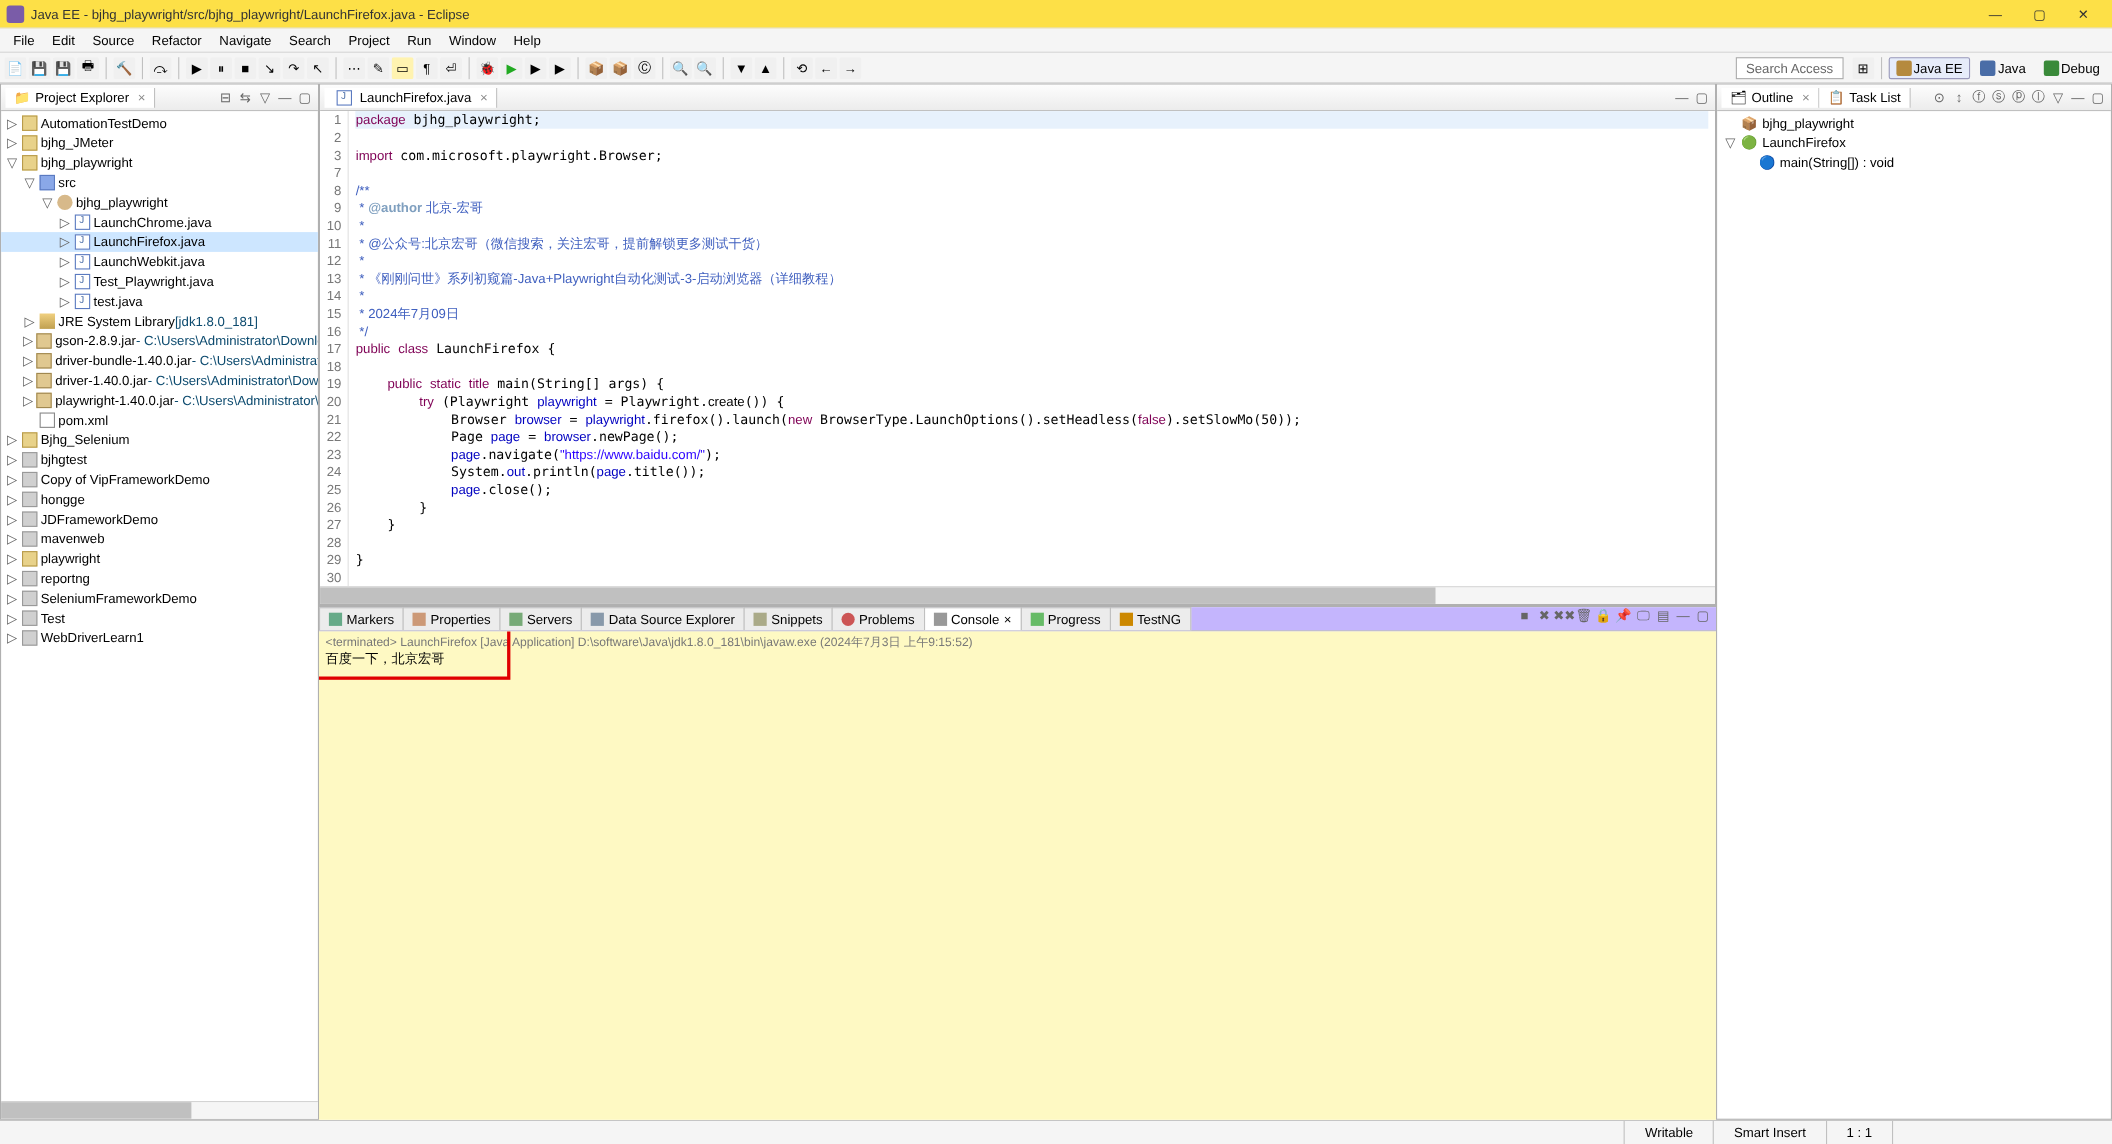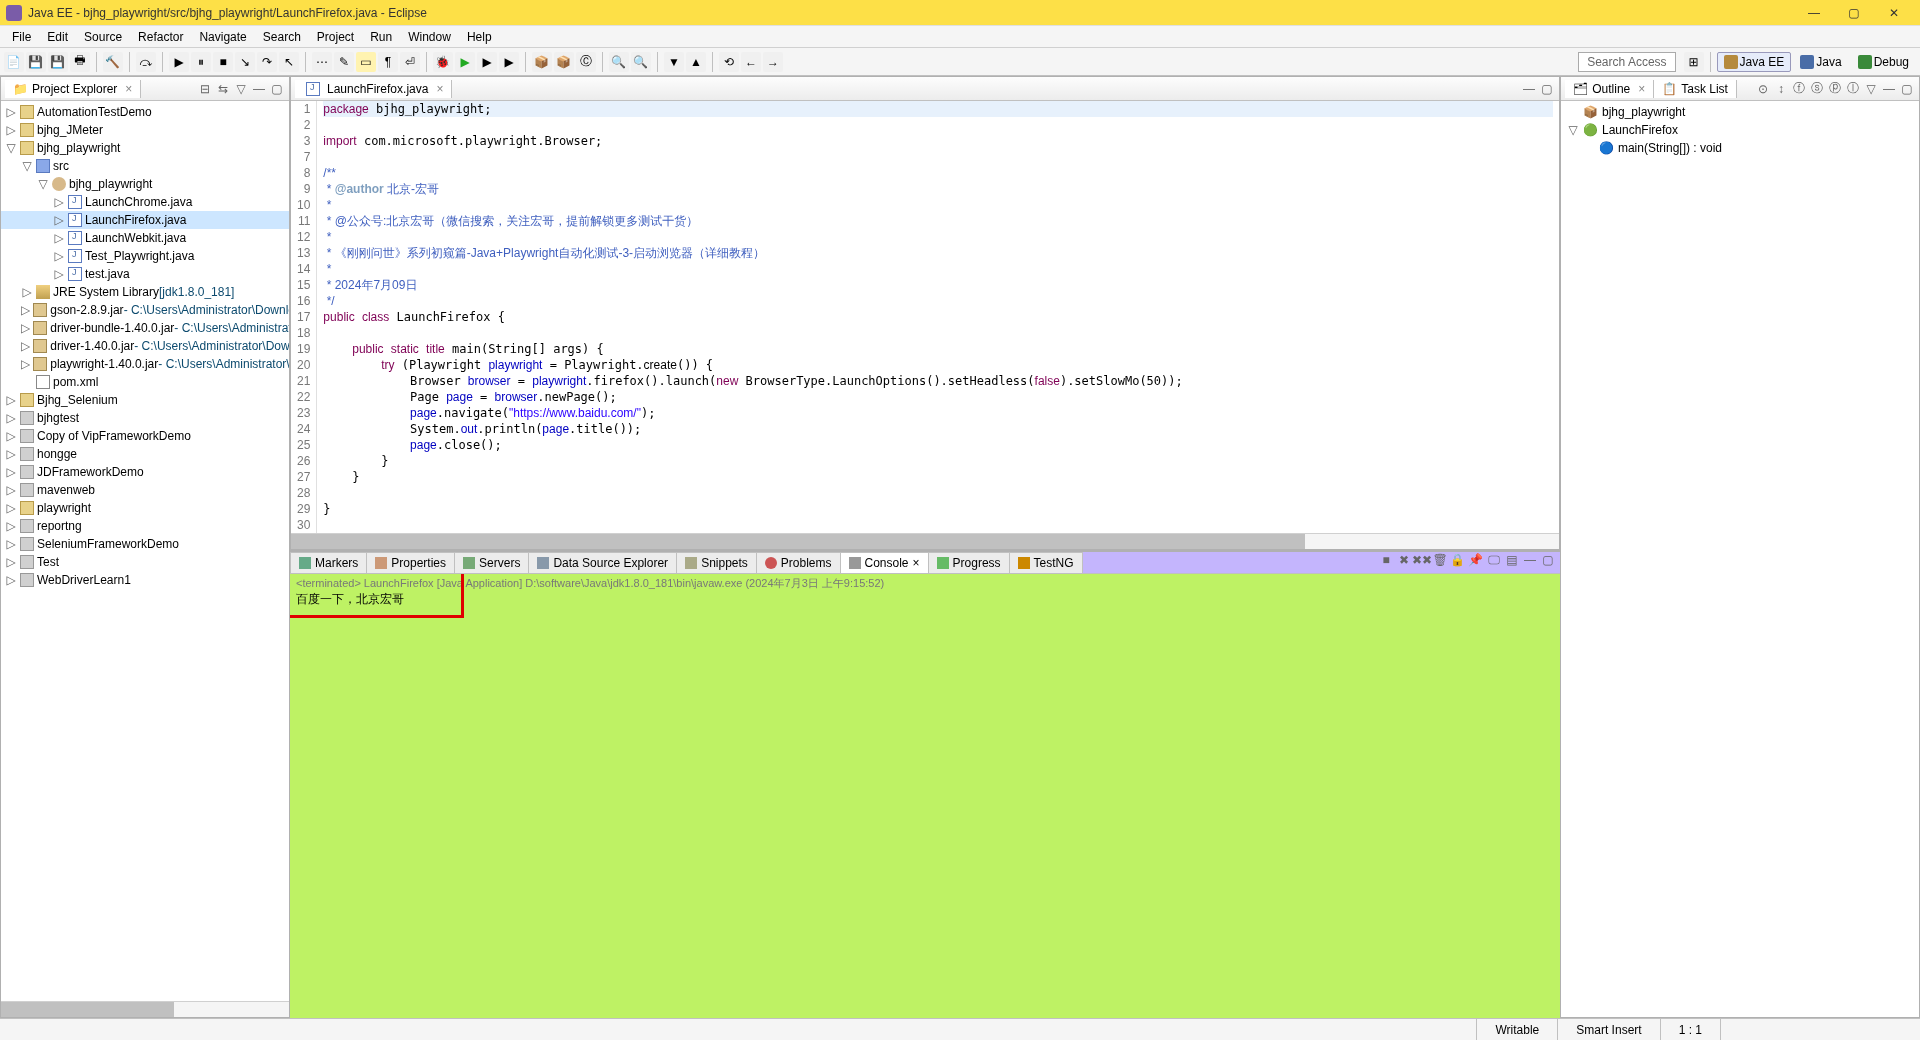--- a/index.html
+++ b/index.html
@@ -68,21 +68,21 @@
 .bic-props { background: #c97; }
 .bic-servers { background: #7a7; }
 .bic-dse { background: #89a; }
 .bic-snip { background: #aa8; }
 .bic-problems { background: #c55; border-radius:50%; }
 .bic-console { background: #999; }
 .bic-progress { background: #6b6; }
 .bic-testng { background: #c80; }
 .console-tools { margin-left: auto; display: flex; gap: 2px; padding-right: 4px; }
 .console-tools .pbtn { width: 16px; height: 16px; cursor: pointer; color:#666; display:flex;align-items:center;justify-content:center;}
-.console-body { flex: 1; padding: 2px 6px; font-family: Consolas, monospace; background: #bef264; position: relative; overflow:auto;}
+.console-body { flex: 1; padding: 2px 6px; font-family: Consolas, monospace; background: #fef9c3; position: relative; overflow:auto;}
 .console-info { color: #787878; font-size: 11px; }
 .console-out { color: #000; }
 .highlight-box { position: absolute; border: 3px solid #e00000; pointer-events: none; }
 .right-panel { width: 360px; display: flex; flex-direction: column; }
 .outline-body { flex: 1; padding: 2px 0; overflow: auto; }
 .statusbar { height: 22px; background: #f5f5f5; border-top: 1px solid #c0c0c0; display: flex; align-items: center; }
 .statusbar .sitem { padding: 0 18px; border-left: 1px solid #c0c0c0; height: 100%; display: flex; align-items: center; }
 .statusbar .sfill { flex: 1; }
 .hscroll { height: 16px; background: #f0f0f0; border-top: 1px solid #d0d0d0; display: flex; }
 .hscroll .track { flex: 1; background: #f5f5f5; position: relative; }

